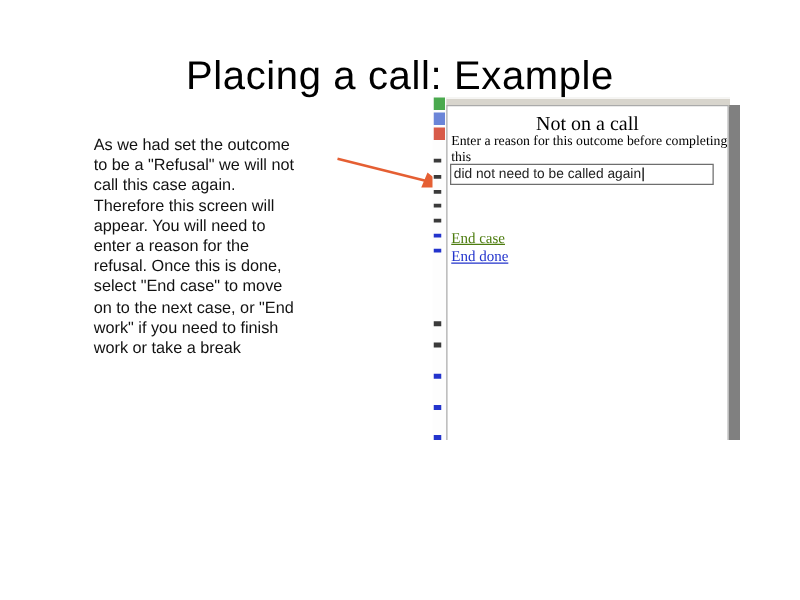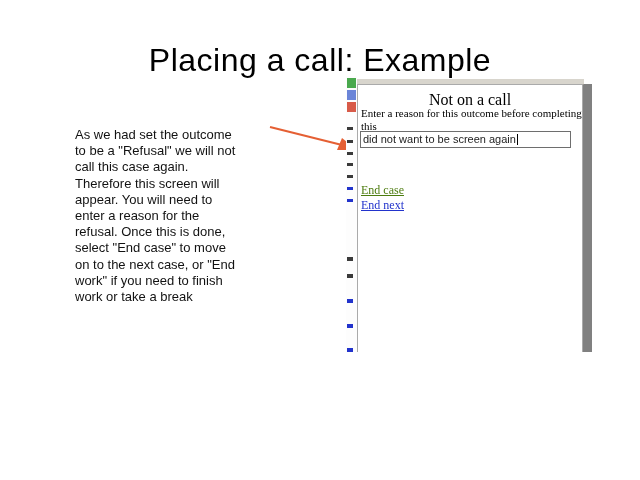--- a/index.html
+++ b/index.html
@@ -1,20 +1,20 @@
 <!DOCTYPE html>
 <html><head>
 <meta charset="utf-8">
 <style>
   html,body{margin:0;padding:0;background:#fff;}
   .slide{position:relative;width:640px;height:352px;background:#ffffff;overflow:hidden;
          font-family:"Liberation Sans",sans-serif;}
   .title{position:absolute;top:42px;left:0;width:640px;text-align:center;
          font-size:32px;letter-spacing:.5px;color:#000;}
-  .body-text{position:absolute;top:127px;left:75px;width:205px;
+  .body-text{position:absolute;top:108px;left:75px;width:205px;
              font-size:13px;line-height:16.2px;color:#121212;white-space:pre-line;}
   .callout-arrow{position:absolute;left:262px;top:114px;width:102px;height:46px;}
   
   .shot{position:absolute;left:346px;top:76px;width:246px;height:396px;}
   .sliver{position:absolute;left:0;top:0;width:11px;height:387px;background:#fdfdfd;}
   .frag{position:absolute;left:1px;width:6px;}
   .topbar{position:absolute;left:11px;top:2px;width:227px;height:5px;background:#d8d5cd;
           border-top:1px solid #fff;border-bottom:1px solid #98958e;}
   .panel{position:absolute;left:11px;top:8px;width:224px;height:377px;background:#fff;
          border:1px solid #aaa;font-family:"Liberation Serif",serif;color:#000;}
@@ -82,23 +82,23 @@
       </div>
 
     <div class="topbar"></div>
 
     <div class="panel">
       <div class="heading">Not on a call</div>
       <div class="instruction">Enter a reason for this outcome before completing this
 case:</div>
 
       <div class="reason-input" role="textbox">
-        <span>did not want to be screen again</span><span class="caret"></span>
+        <span>did not need to be called again</span><span class="caret"></span>
       </div>
 
       <div class="links">
         <a style="color: #4d7c0f;">End case</a>
-        <a style="color: rgb(34, 51, 204);">End next</a>
+        <a style="color: rgb(34, 51, 204);">End done</a>
       </div>
     </div>
 
   </div>
 </div>
 
 </body></html>

